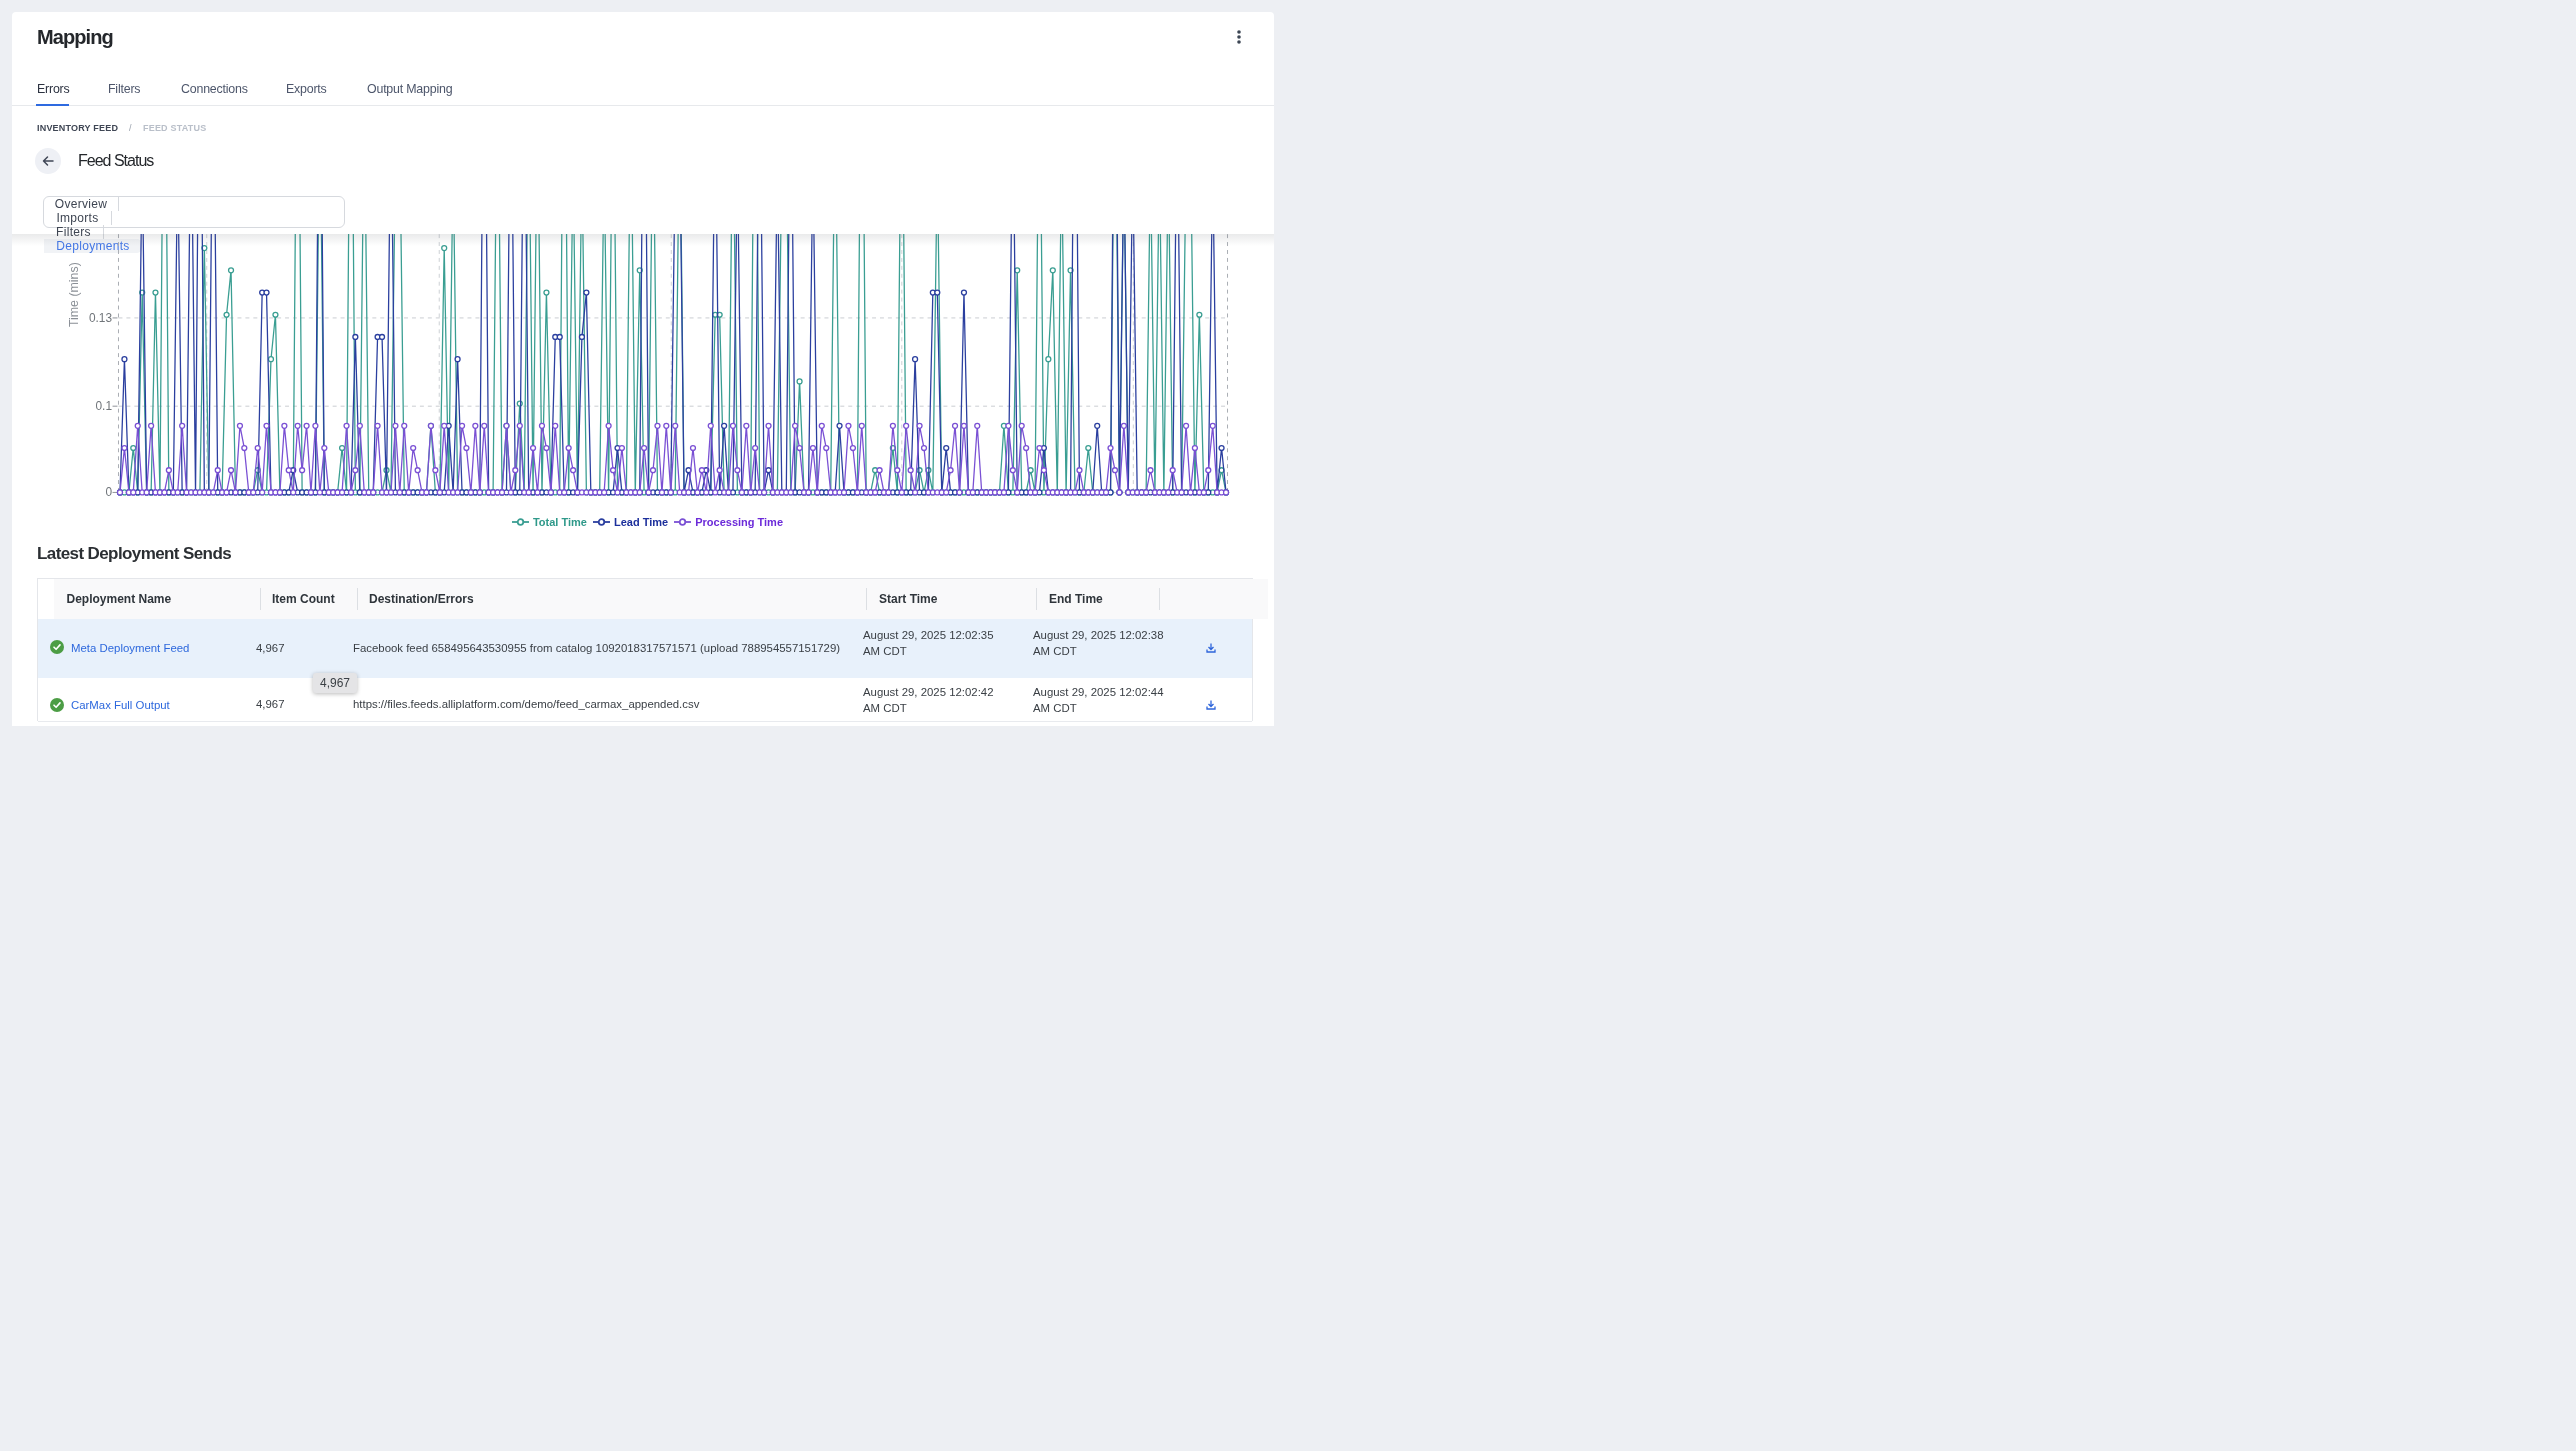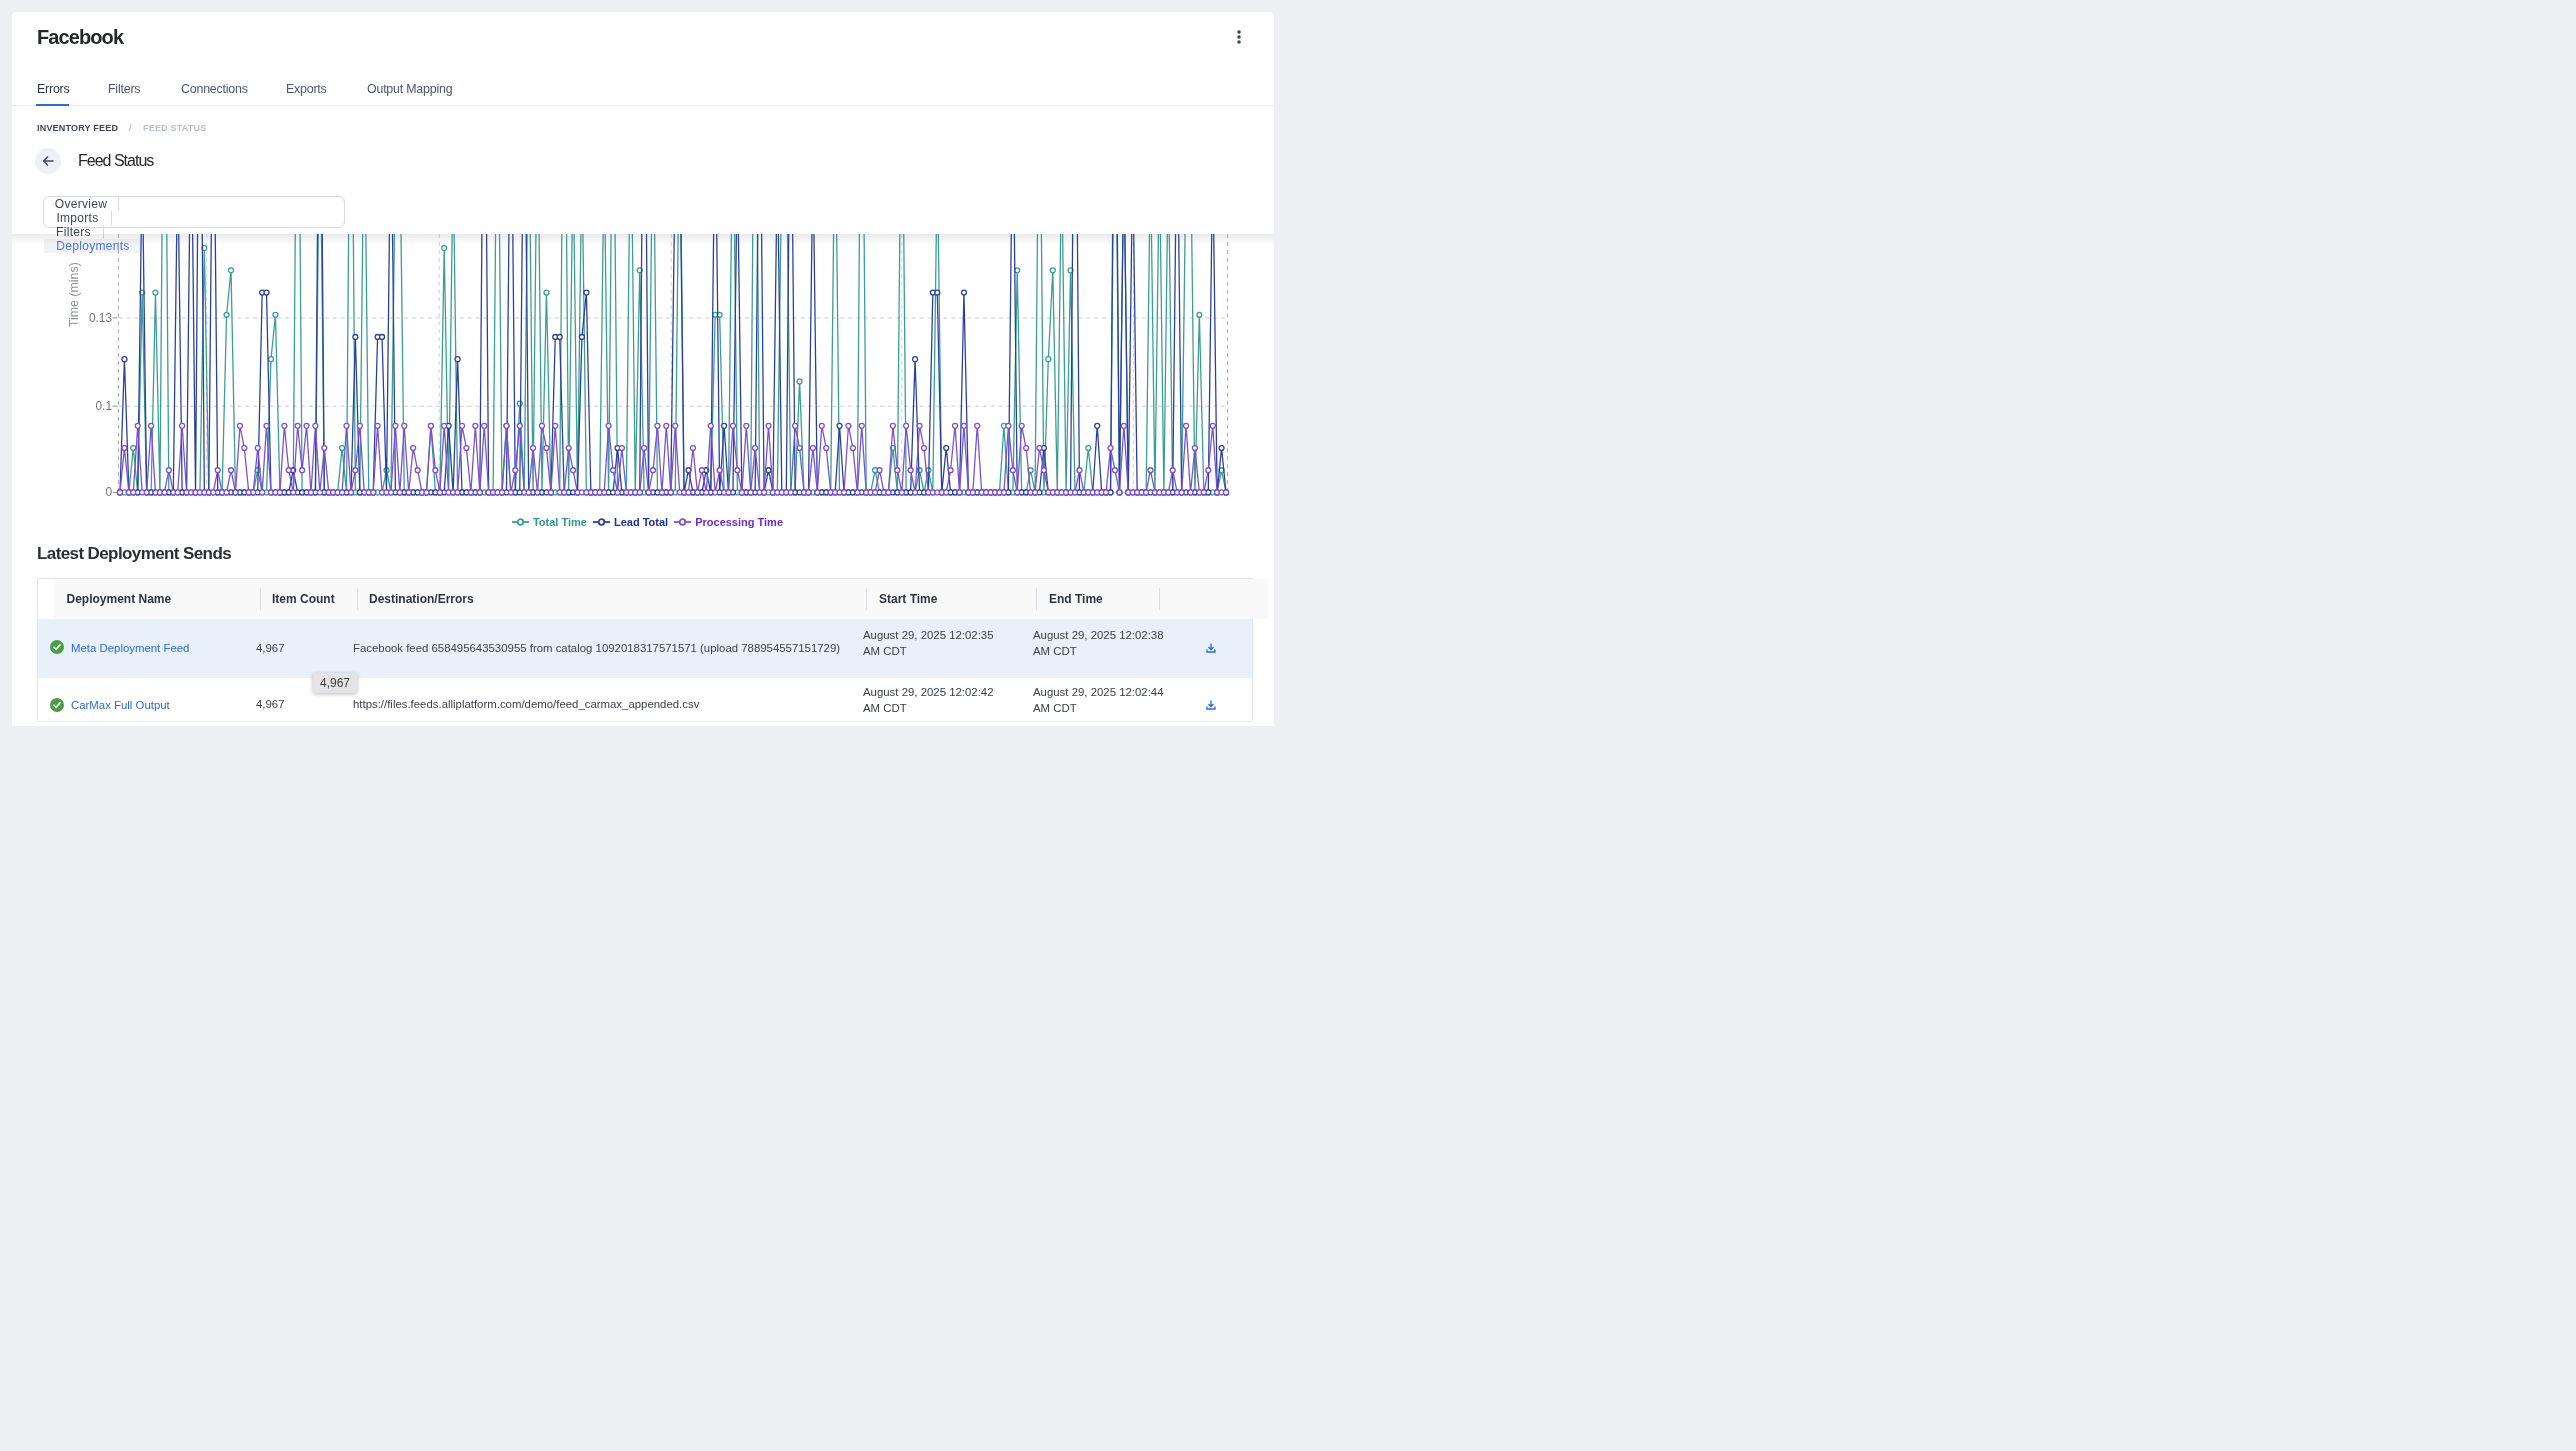--- a/index.html
+++ b/index.html
@@ -25,21 +25,21 @@
 .vsep { position:absolute; top:9px; width:1px; height:22px; background:#dcdfe3; }
 #row1 { position:absolute; left:0; top:40px; width:100%; height:59px; background:#e8f1fb; }
 #row2 { position:absolute; left:0; top:99px; width:100%; height:44px; background:#fff; border-bottom:1px solid #e8eaee; }
 .cell { position:absolute; font-size:11.4px; color:#3b4046; }
 .link { color:#2d68dd; }
 .tcell { line-height:16px; }
 #tooltip { left:313px; top:673px; width:44px; height:20.3px; background:#e4e4e6; border-radius:3px; box-shadow:0 1px 4px rgba(0,0,0,0.28); font-size:12px; color:#3a3f44; display:flex; align-items:center; justify-content:center; z-index:5; }
 </style></head>
 <body>
 <div id="card"></div>
-<div class="abs" id="prod">Facebook</div>
+<div class="abs" id="prod">Mapping</div>
 <svg width="4" height="15" viewBox="0 0 4 15" style="position:absolute;left:1237px;top:30px">
     <circle cx="2" cy="2" r="1.8" fill="#3c4553"></circle>
     <circle cx="2" cy="7" r="1.8" fill="#3c4553"></circle>
     <circle cx="2" cy="12" r="1.8" fill="#3c4553"></circle>
   </svg>
 <div class="abs tab on" style="left:37px">Errors</div>
 <div class="abs tab" style="left:108px">Filters</div>
 <div class="abs tab" style="left:181px">Connections</div>
 <div class="abs tab" style="left:286px">Exports</div>
 <div class="abs tab" style="left:367px">Output Mapping</div>
@@ -777,21 +777,21 @@
         <line x1="0" y1="5" x2="17" y2="5" stroke="#3a9e92" stroke-width="1.8"></line>
         <circle cx="8.5" cy="5" r="2.8" fill="#fff" stroke="#3a9e92" stroke-width="1.8"></circle>
       </svg>
       <span>Total Time</span>
     </div>
   <div class="li" style="color:#1d309c">
       <svg width="17" height="10" viewBox="0 0 17 10" style="vertical-align:-1px">
         <line x1="0" y1="5" x2="17" y2="5" stroke="#2b3f9f" stroke-width="1.8"></line>
         <circle cx="8.5" cy="5" r="2.8" fill="#fff" stroke="#2b3f9f" stroke-width="1.8"></circle>
       </svg>
-      <span>Lead Total</span>
+      <span>Lead Time</span>
     </div>
   <div class="li" style="color:#6c2bd9">
       <svg width="17" height="10" viewBox="0 0 17 10" style="vertical-align:-1px">
         <line x1="0" y1="5" x2="17" y2="5" stroke="#7a50d4" stroke-width="1.8"></line>
         <circle cx="8.5" cy="5" r="2.8" fill="#fff" stroke="#7a50d4" stroke-width="1.8"></circle>
       </svg>
       <span>Processing Time</span>
     </div>
 </div>
 <div class="abs" id="ldsh">Latest Deployment Sends</div>

